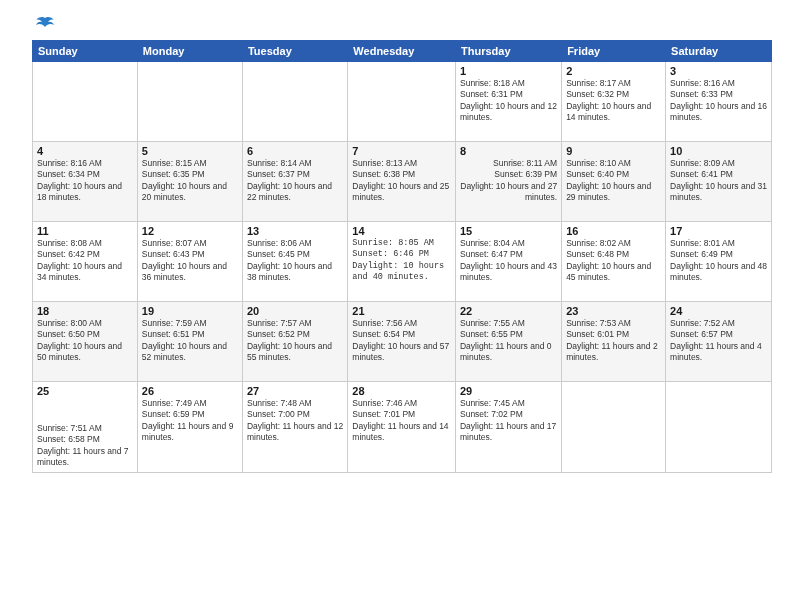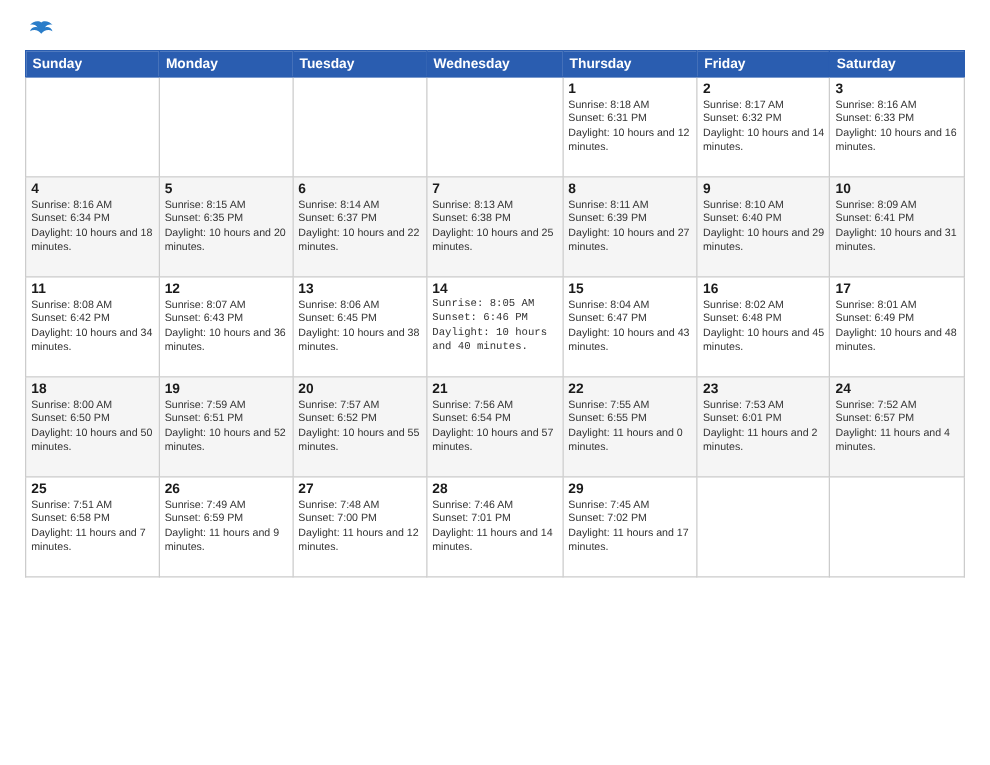--- a/index.html
+++ b/index.html
@@ -6,21 +6,21 @@
     body {
       font-family: Arial, sans-serif;
       background: #fff;
       width: 792px;
       height: 612px;
       overflow: hidden;
     }
     .page {
       width: 792px;
       height: 612px;
-      padding: 16px 20px 10px 20px;
+      padding: 16px 20px 10px 32px;
     }
     .header {
       display: flex;
       justify-content: space-between;
       align-items: flex-start;
       margin-bottom: 8px;
     }
     .logo {
       display: flex;
       flex-direction: column;
@@ -173,21 +173,21 @@
             <div class="cell-content">
               <div class="day-number">7</div>
               <div class="day-info" style="white-space: pre-line;">Sunrise: 8:13 AM
 Sunset: 6:38 PM
 Daylight: 10 hours and 25 minutes.</div>
             </div>
           </td>
           <td>
             <div class="cell-content">
               <div class="day-number">8</div>
-              <div class="day-info" style="white-space: pre-line;">Sunrise: 8:11 AM
+              <div class="day-info" style="white-space: pre-line; text-align: right;">Sunrise: 8:11 AM
 Sunset: 6:39 PM
 Daylight: 10 hours and 27 minutes.</div>
             </div>
           </td>
           <td>
             <div class="cell-content">
               <div class="day-number">9</div>
               <div class="day-info" style="white-space: pre-line;">Sunrise: 8:10 AM
 Sunset: 6:40 PM
 Daylight: 10 hours and 29 minutes.</div>
@@ -315,21 +315,21 @@
               <div class="day-info" style="white-space: pre-line;">Sunrise: 7:52 AM
 Sunset: 6:57 PM
 Daylight: 11 hours and 4 minutes.</div>
             </div>
           </td>
         </tr>
         <tr>
           <td>
             <div class="cell-content">
               <div class="day-number">25</div>
-              <div class="day-info" style="white-space: pre-line;">Sunrise: 7:51 AM
+              <div class="day-info" style="white-space: pre-line; margin-top: 25px;">Sunrise: 7:51 AM
 Sunset: 6:58 PM
 Daylight: 11 hours and 7 minutes.</div>
             </div>
           </td>
           <td>
             <div class="cell-content">
               <div class="day-number">26</div>
               <div class="day-info" style="white-space: pre-line;">Sunrise: 7:49 AM
 Sunset: 6:59 PM
 Daylight: 11 hours and 9 minutes.</div>

